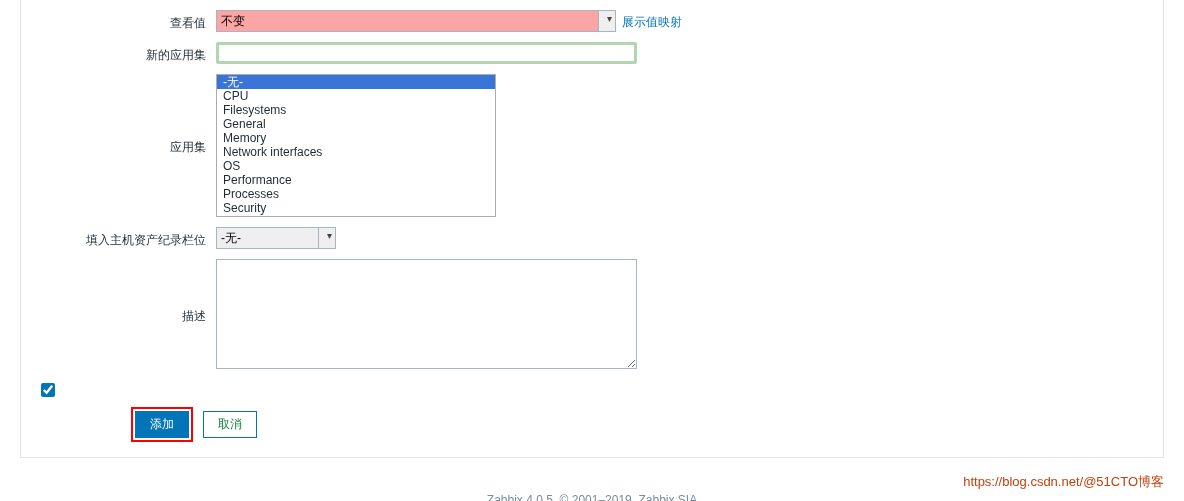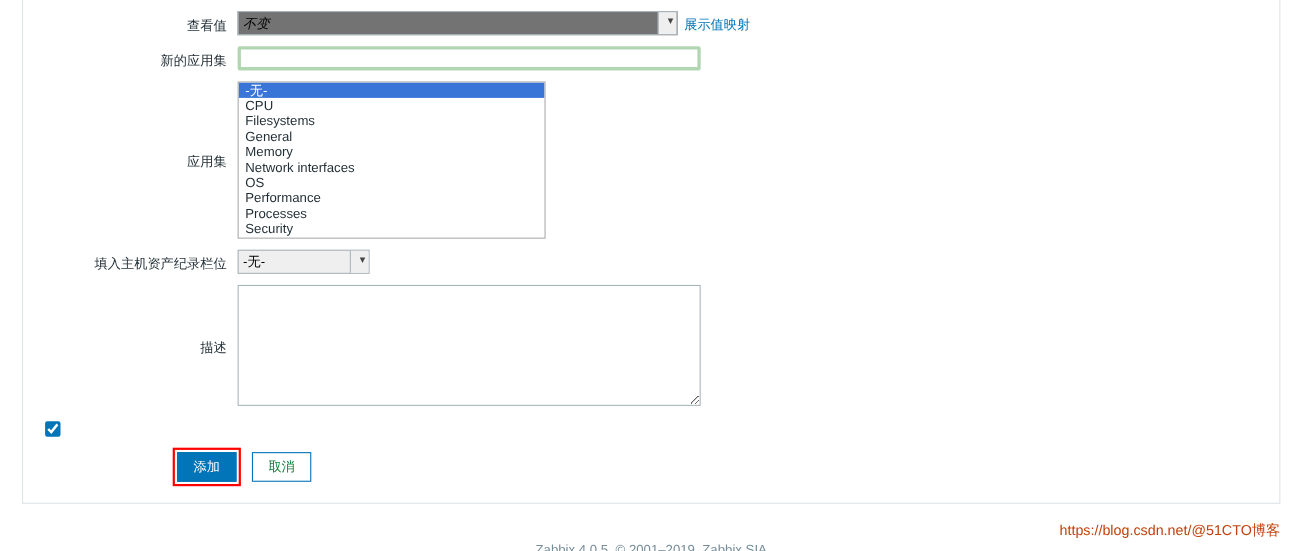--- a/index.html
+++ b/index.html
@@ -32,24 +32,23 @@
     .form-field {
       display: flex;
       align-items: flex-start;
     }
     .select-view-values {
       width: 400px;
       height: 22px;
       border: 1px solid #a9b5bd;
       font-size: 12px;
       padding: 1px 4px;
-      background: #737373;
+      background: #fca5a5;
       appearance: none;
       position: relative;
-      font-style: italic;
     }
     .select-wrapper {
       position: relative;
       width: 400px;
     }
     .select-wrapper::after {
       content: "";
       position: absolute;
       right: 1px;
       top: 1px;
@@ -145,21 +144,21 @@
       resize: both;
       font-family: inherit;
     }
     .checkbox-enabled {
       width: 14px;
       height: 14px;
       margin-top: 4px;
       accent-color: #0275b8;
     }
     .button-row {
-      margin-left: 116px;
+      margin-left: 90px;
       display: flex;
       gap: 10px;
       align-items: center;
     }
     .highlight-box {
       border: 2px solid #ff0000;
       padding: 2px;
       display: inline-block;
     }
     .btn-add {

